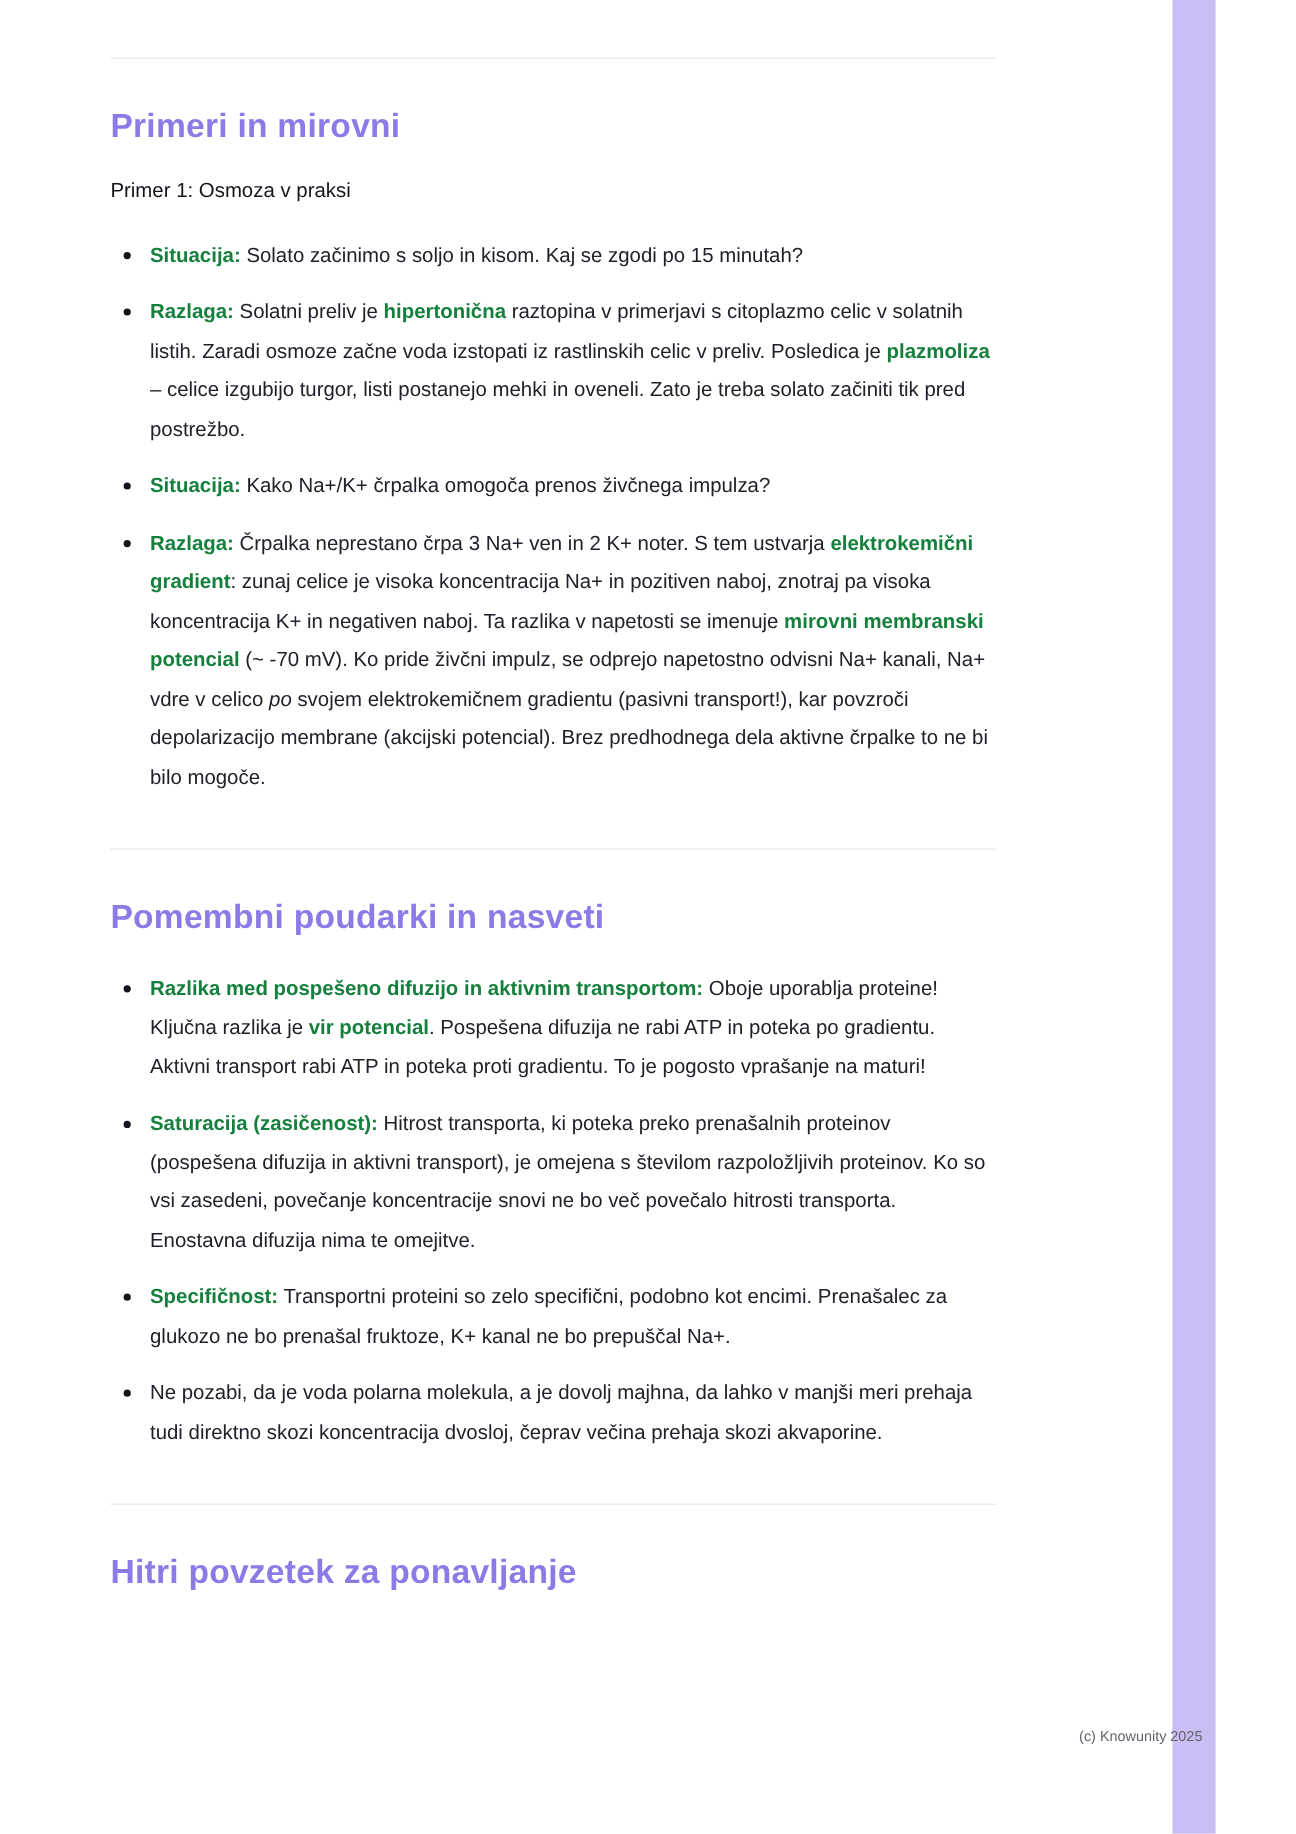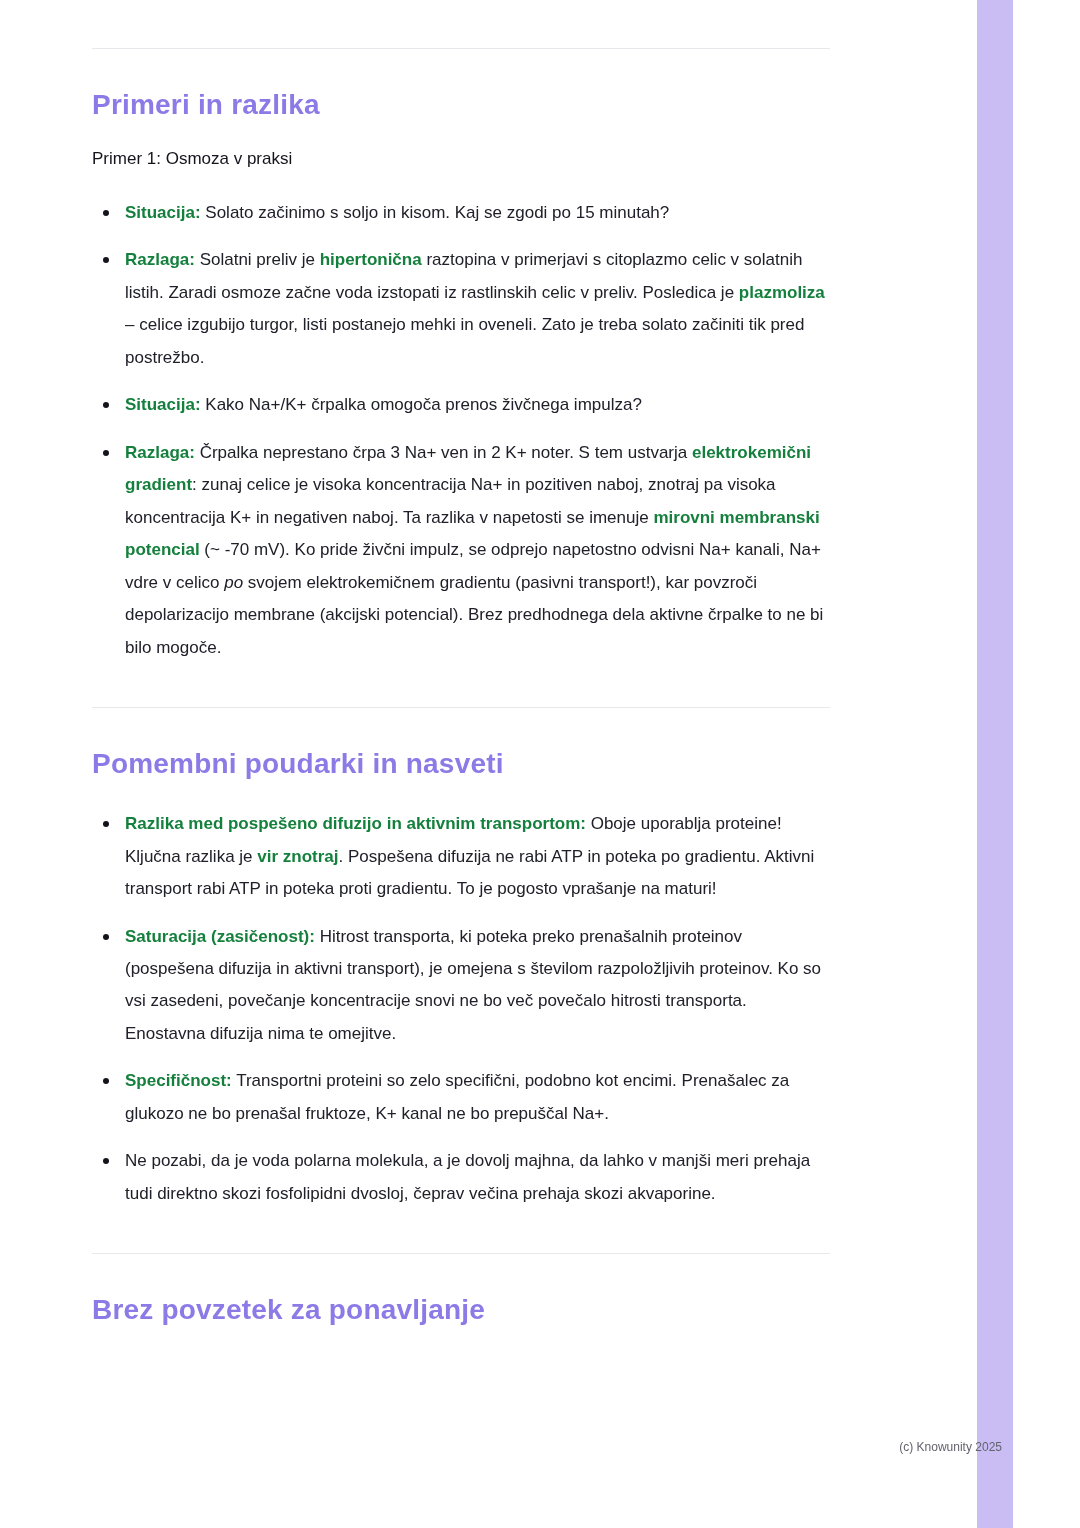--- a/index.html
+++ b/index.html
@@ -83,40 +83,40 @@
   }
 </style>
 </head>
 <body>
 
 <div class="page">
   <div class="scroll-strip"></div>
   <div class="content">
       <section class="doc-section">
         <div class="divider"></div>
-        <h2 class="section-title">Primeri in razlika</h2>
+        <h2 class="section-title">Primeri in mirovni</h2>
         <h3 class="subheading">Primer 1: Osmoza v praksi</h3>
         <ul class="bullet-list">
           <li class="bullet-item"><span class="bold ">Situacija:</span><span> Solato začinimo s soljo in kisom. Kaj se zgodi po 15 minutah?</span></li>
           <li class="bullet-item"><span class="bold ">Razlaga:</span><span> Solatni preliv je </span><span class="bold ">hipertonična</span><span> raztopina v primerjavi s citoplazmo celic v solatnih listih. Zaradi osmoze začne voda izstopati iz rastlinskih celic v preliv. Posledica je </span><span class="bold ">plazmoliza</span><span> – celice izgubijo turgor, listi postanejo mehki in oveneli. Zato je treba solato začiniti tik pred postrežbo.</span></li>
         </ul>
         <ul class="bullet-list">
           <li class="bullet-item"><span class="bold ">Situacija:</span><span> Kako Na+/K+ črpalka omogoča prenos živčnega impulza?</span></li>
           <li class="bullet-item"><span class="bold ">Razlaga:</span><span> Črpalka neprestano črpa 3 Na+ ven in 2 K+ noter. S tem ustvarja </span><span class="bold ">elektrokemični gradient</span><span>: zunaj celice je visoka koncentracija Na+ in pozitiven naboj, znotraj pa visoka koncentracija K+ in negativen naboj. Ta razlika v napetosti se imenuje </span><span class="bold ">mirovni membranski potencial</span><span> (~ -70 mV). Ko pride živčni impulz, se odprejo napetostno odvisni Na+ kanali, Na+ vdre v celico </span><span class="italic">po</span><span> svojem elektrokemičnem gradientu (pasivni transport!), kar povzroči depolarizacijo membrane (akcijski potencial). Brez predhodnega dela aktivne črpalke to ne bi bilo mogoče.</span></li>
         </ul>
       </section>
       <section class="doc-section">
         <div class="divider"></div>
         <h2 class="section-title">Pomembni poudarki in nasveti</h2>
         <ul class="bullet-list">
-          <li class="bullet-item"><span class="bold ">Razlika med pospešeno difuzijo in aktivnim transportom:</span><span> Oboje uporablja proteine! Ključna razlika je </span><span class="bold ">vir znotraj</span><span>. Pospešena difuzija ne rabi ATP in poteka po gradientu. Aktivni transport rabi ATP in poteka proti gradientu. To je pogosto vprašanje na maturi!</span></li>
+          <li class="bullet-item"><span class="bold ">Razlika med pospešeno difuzijo in aktivnim transportom:</span><span> Oboje uporablja proteine! Ključna razlika je </span><span class="bold ">vir potencial</span><span>. Pospešena difuzija ne rabi ATP in poteka po gradientu. Aktivni transport rabi ATP in poteka proti gradientu. To je pogosto vprašanje na maturi!</span></li>
           <li class="bullet-item"><span class="bold ">Saturacija (zasičenost):</span><span> Hitrost transporta, ki poteka preko prenašalnih proteinov (pospešena difuzija in aktivni transport), je omejena s številom razpoložljivih proteinov. Ko so vsi zasedeni, povečanje koncentracije snovi ne bo več povečalo hitrosti transporta. Enostavna difuzija nima te omejitve.</span></li>
           <li class="bullet-item"><span class="bold ">Specifičnost:</span><span> Transportni proteini so zelo specifični, podobno kot encimi. Prenašalec za glukozo ne bo prenašal fruktoze, K+ kanal ne bo prepuščal Na+.</span></li>
-          <li class="bullet-item"><span>Ne pozabi, da je voda polarna molekula, a je dovolj majhna, da lahko v manjši meri prehaja tudi direktno skozi fosfolipidni dvosloj, čeprav večina prehaja skozi akvaporine.</span></li>
+          <li class="bullet-item"><span>Ne pozabi, da je voda polarna molekula, a je dovolj majhna, da lahko v manjši meri prehaja tudi direktno skozi koncentracija dvosloj, čeprav večina prehaja skozi akvaporine.</span></li>
         </ul>
       </section>
       <section class="doc-section">
         <div class="divider"></div>
-        <h2 class="section-title">Brez povzetek za ponavljanje</h2>
+        <h2 class="section-title">Hitri povzetek za ponavljanje</h2>
       </section>
     </div>
   <div class="copyright">(c) Knowunity 2025</div>
 </div>
 
 </body></html>

